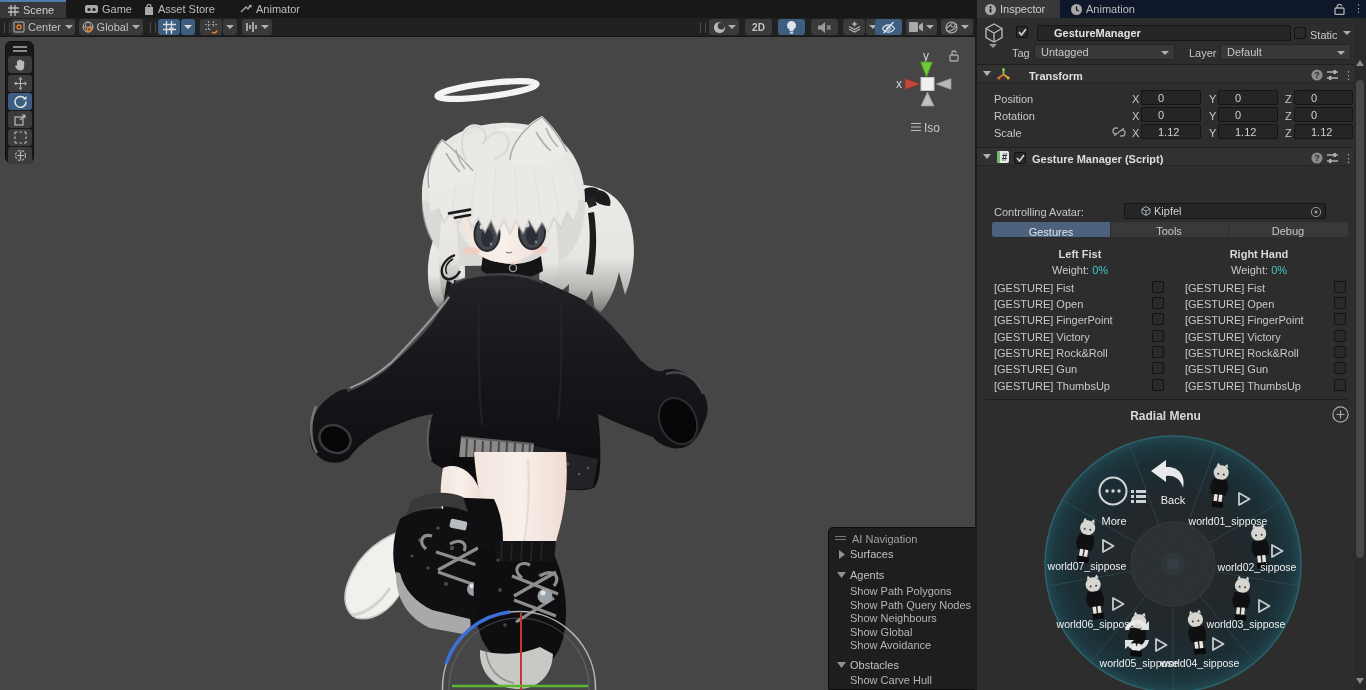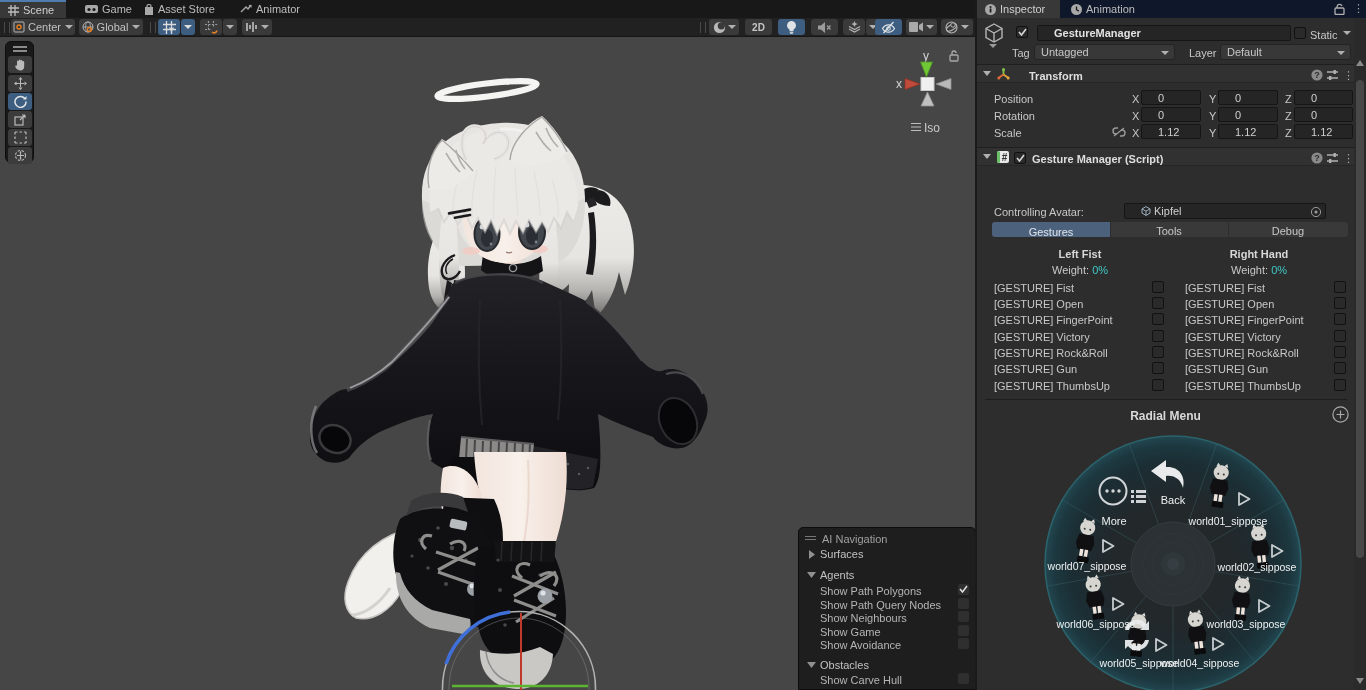--- a/index.html
+++ b/index.html
@@ -23,21 +23,21 @@
     border-left:1px solid #4a4a4a;border-right:1px solid #4a4a4a;}
   
   #scene{left:0;top:37px;width:976px;height:653px;background:#464646;overflow:hidden;}
   
   #tools{position:absolute;left:5px;top:4px;width:29px;height:122px;background:#191919;
     border:1px solid #0e0e0e;border-radius:6px;box-sizing:border-box;}
   .toolbtn{position:absolute;left:2px;width:24px;height:17px;border-radius:3px;
     background:#3c3c3c;display:flex;align-items:center;justify-content:center;}
   .toolbtn.sel{background:#3d5e80;}
   
-  #ainav{position:absolute;left:798px;top:490px;width:178px;height:163px;
+  #ainav{position:absolute;left:828px;top:490px;width:178px;height:163px;
     background:#1e1e1e;border:1px solid #0d0d0d;border-radius:5px 5px 0 0;box-sizing:border-box;
     color:#c0c0c0;font-size:11px;}
   .ainav-row{position:absolute;left:21px;white-space:nowrap;color:#b5b5b5;}
   .ainav-cb{position:absolute;left:159px;width:11px;height:11px;background:#2f2f2f;border-radius:2px;}
   
   #inspector{left:977px;top:18px;width:389px;height:672px;background:#2d2d2d;}
   .field{position:absolute;background:#252525;border:1px solid #151515;border-radius:2px;
     box-sizing:border-box;color:#cfcfcf;font-size:11px;display:flex;align-items:center;padding:0 16px;}
   .drop{position:absolute;background:#383838;border:1px solid #232323;border-radius:3px;
     box-sizing:border-box;color:#c6c6c6;font-size:11px;display:flex;align-items:center;padding:0 6px;}
@@ -441,21 +441,21 @@
       <div class="ainav-row" style="top:41px;color:#c2c2c2;">Agents</div>
       <div class="ainav-row" style="top:57px;">Show Path Polygons</div>
       <div class="ainav-cb" style="top:56px;"></div>
       <svg class="abs" style="left:160px;top:57px;" width="9" height="8" viewBox="0 0 9 8">
           <path d="M1 4l2.5 3L8 1" stroke="#e0e0e0" stroke-width="1.5" fill="none"></path>
         </svg>
       <div class="ainav-row" style="top:71px;">Show Path Query Nodes</div>
       <div class="ainav-cb" style="top:70px;"></div>
       <div class="ainav-row" style="top:84px;">Show Neighbours</div>
       <div class="ainav-cb" style="top:83px;"></div>
-      <div class="ainav-row" style="top:98px;">Show Game</div>
+      <div class="ainav-row" style="top:98px;">Show Global</div>
       <div class="ainav-cb" style="top:97px;"></div>
       <div class="ainav-row" style="top:111px;">Show Avoidance</div>
       <div class="ainav-cb" style="top:110px;"></div>
       <svg class="abs" style="left:8px;top:134px;" width="9" height="6" viewBox="0 0 9 6">
           <path d="M0 0h9L4.5 6Z" fill="#909090"></path>
         </svg>
       <div class="ainav-row" style="top:131px;color:#c2c2c2;">Obstacles</div>
       <div class="ainav-row" style="top:146px;">Show Carve Hull</div>
       <div class="ainav-cb" style="top:145px;"></div>
     </div>

